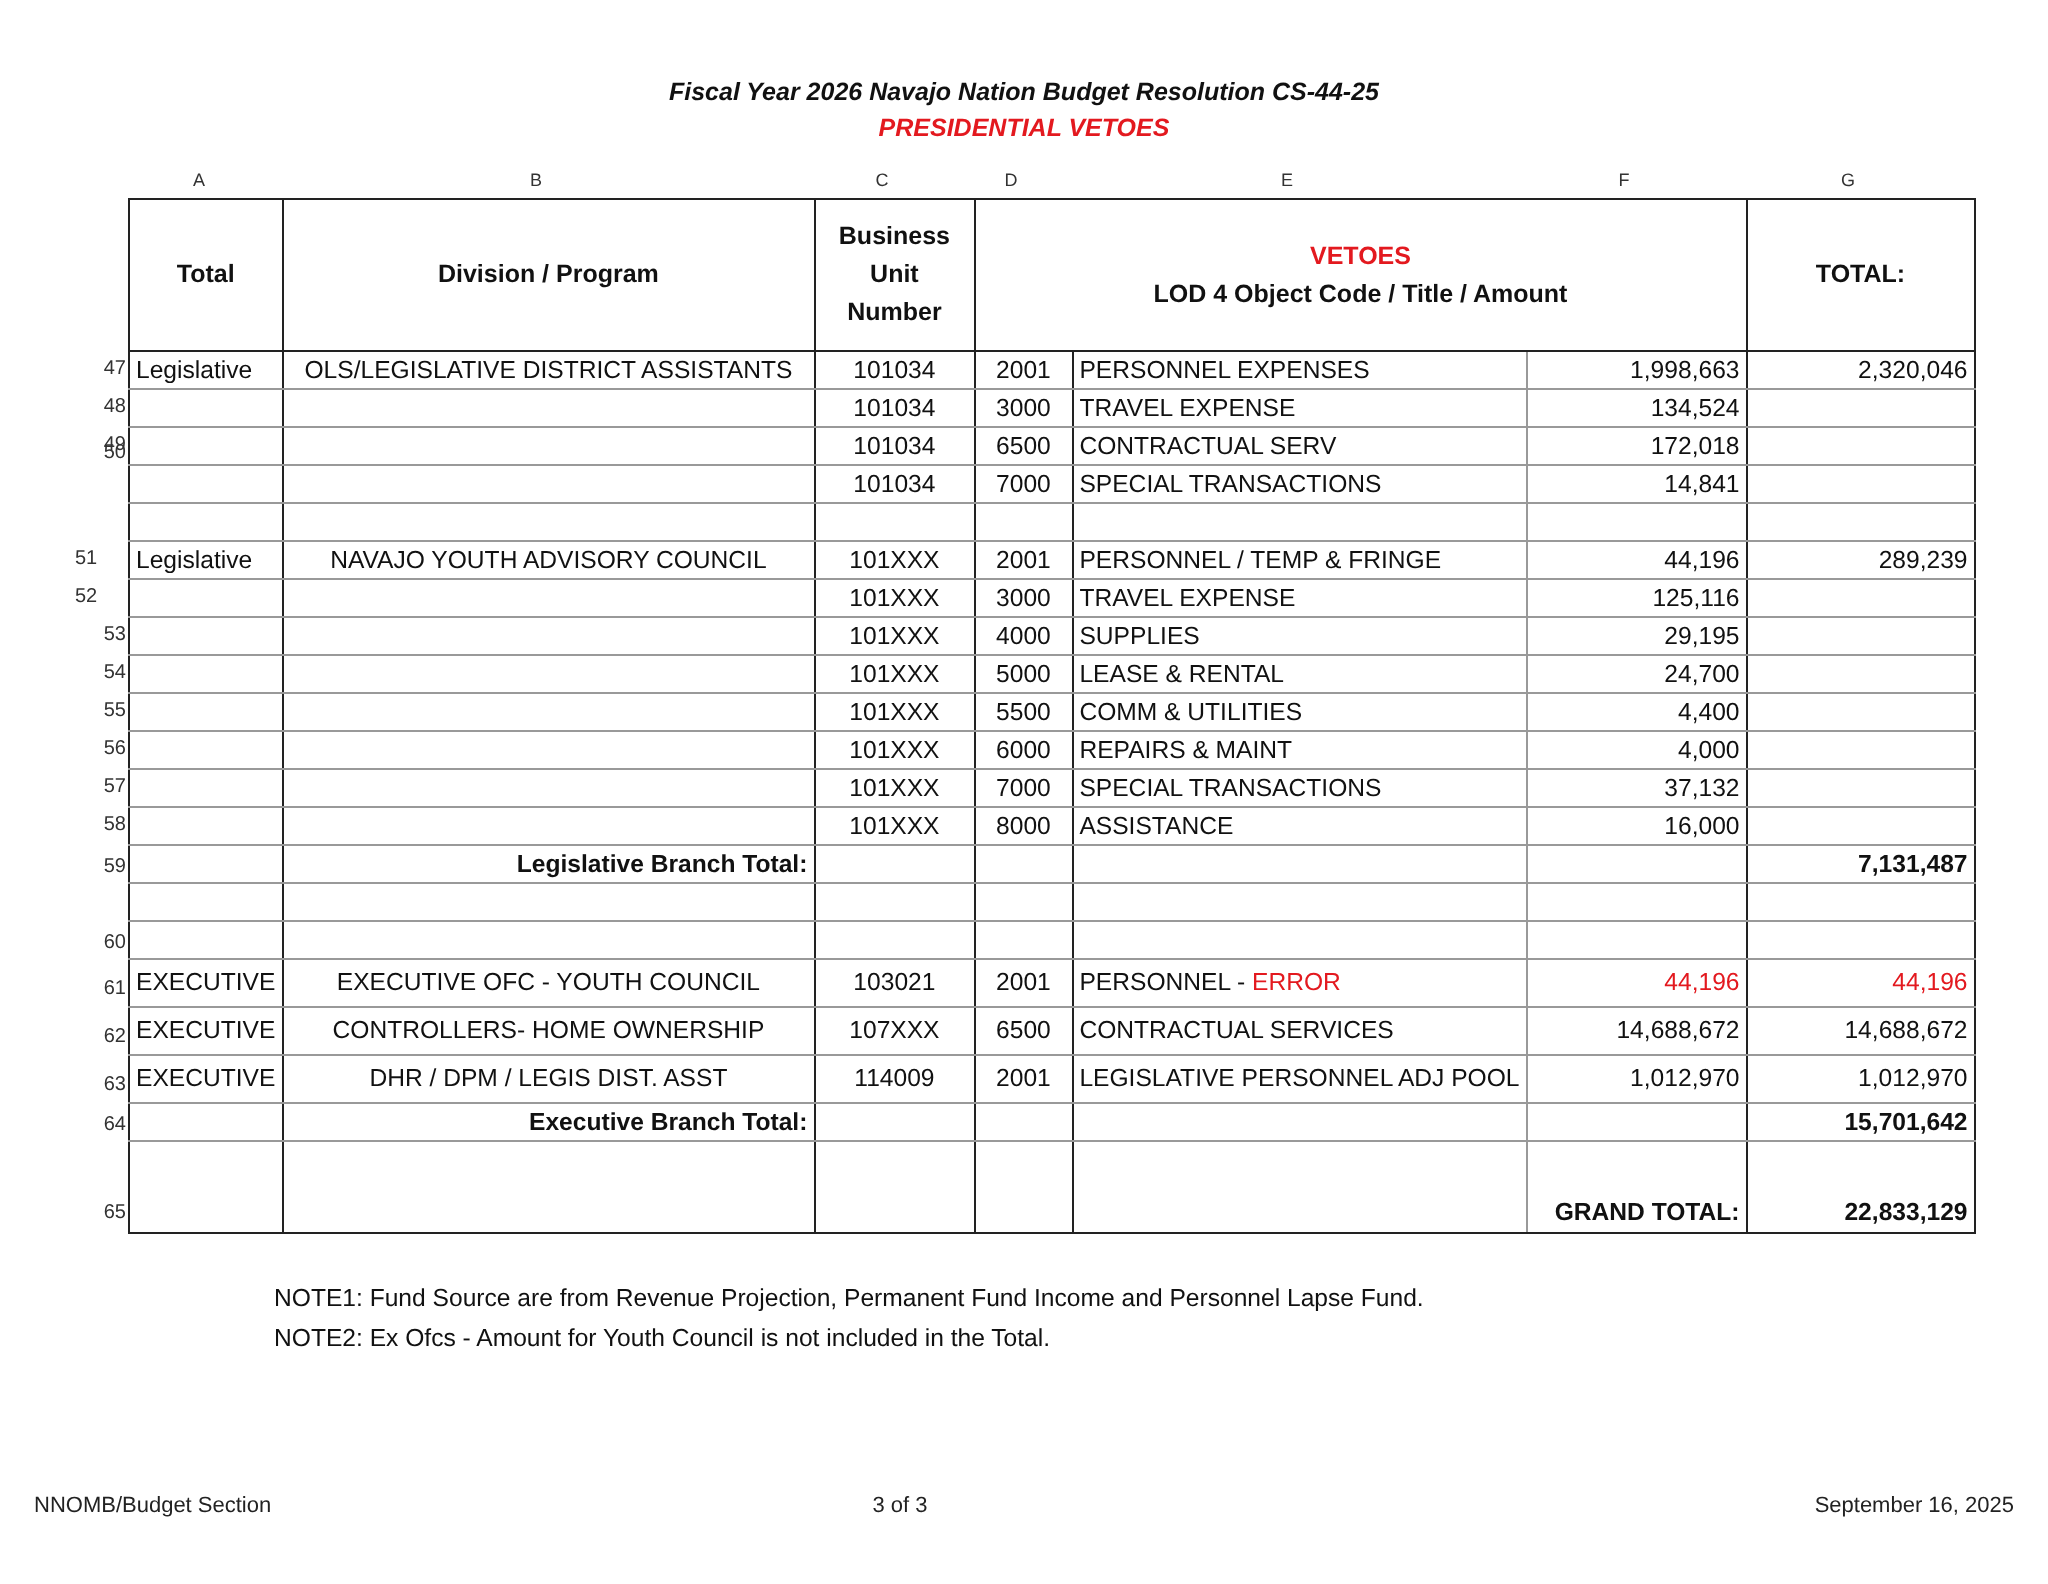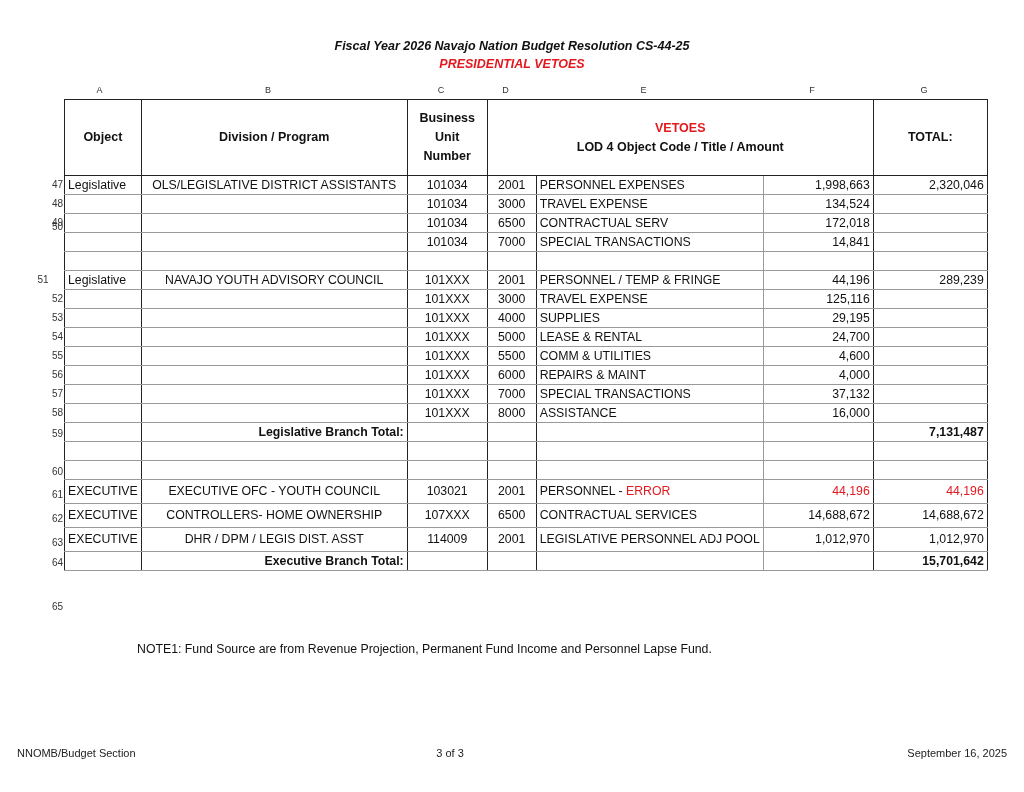--- a/index.html
+++ b/index.html
@@ -49,21 +49,21 @@
     <col style="width:71px">
       <col style="width:266px">
       <col style="width:80px">
       <col style="width:49px">
     <col style="width:227px">
       <col style="width:110px">
       <col style="width:114px">
   </colgroup>
   <tbody id="tbody">
     <tr>
-      <td class="head">Object</td>
+      <td class="head">Total</td>
       <td class="head">Division / Program</td>
       <td class="head">
         <div>Business</div>
         <div>Unit</div>
         <div>Number</div>
       </td>
       <td class="head" colspan="3">
         <div class="red">VETOES</div>
         <div>LOD 4 Object Code / Title / Amount</div>
       </td>
@@ -149,21 +149,21 @@
         <td class=""><span>LEASE &amp; RENTAL</span></td>
         <td class="vb r">24,700</td>
         <td class="vb r"></td>
       </tr>
       <tr class="">
         <td class="vb"></td>
         <td class="vb c"></td>
         <td class="vb c">101XXX</td>
         <td class="vb c">5500</td>
         <td class=""><span>COMM &amp; UTILITIES</span></td>
-        <td class="vb r">4,600</td>
+        <td class="vb r">4,400</td>
         <td class="vb r"></td>
       </tr>
       <tr class="">
         <td class="vb"></td>
         <td class="vb c"></td>
         <td class="vb c">101XXX</td>
         <td class="vb c">6000</td>
         <td class=""><span>REPAIRS &amp; MAINT</span></td>
         <td class="vb r">4,000</td>
         <td class="vb r"></td>
@@ -242,44 +242,54 @@
       </tr>
       <tr class="">
         <td class="vb"></td>
         <td class="vb r b">Executive Branch Total:</td>
         <td class="vb"></td>
         <td class="vb"></td>
         <td class=""></td>
         <td class="vb"></td>
         <td class="vb r b">15,701,642</td>
       </tr>
+      <tr class="grand strong">
+        <td class="vb"></td>
+        <td class="vb"></td>
+        <td class="vb"></td>
+        <td class="vb"></td>
+        <td class=""></td>
+        <td class="vb r b">GRAND TOTAL:</td>
+        <td class="vb r b">22,833,129</td>
+      </tr>
     </tbody>
 </table>
 
 <div class="rownums" id="rownums">
     <div class="rn" style="top: 179px;">47</div>
     <div class="rn" style="top: 198px;">48</div>
     <div class="rn" style="top: 217px;">49</div>
     <div class="rn" style="top: 221px;">50</div>
     <div class="rn" style="top: 274px; text-align: center;">51</div>
-    <div class="rn" style="top: 293px;">52</div>
+    <div class="rn" style="top: 293px; text-align: center;">52</div>
     <div class="rn" style="top: 312px;">53</div>
     <div class="rn" style="top: 331px;">54</div>
     <div class="rn" style="top: 350px;">55</div>
     <div class="rn" style="top: 369px;">56</div>
     <div class="rn" style="top: 388px;">57</div>
     <div class="rn" style="top: 407px;">58</div>
     <div class="rn" style="top: 428px;">59</div>
     <div class="rn" style="top: 466px;">60</div>
     <div class="rn" style="top: 489px;">61</div>
     <div class="rn" style="top: 513px;">62</div>
     <div class="rn" style="top: 537px;">63</div>
     <div class="rn" style="top: 557px;">64</div>
     <div class="rn" style="top: 601px;">65</div>
   </div>
 
 <div class="notes">
   <div>NOTE1:  Fund Source are from Revenue Projection, Permanent Fund Income and Personnel Lapse Fund.</div>
+  <div>NOTE2:  Ex Ofcs - Amount for Youth Council  is not included in the Total.</div>
 </div>
 
 <div class="footer" style="left:17px">NNOMB/Budget Section</div>
 <div class="footer" style="left:0;width:900px;text-align:center">3 of 3</div>
 <div class="footer" style="right:17px">September 16, 2025</div>
 
 </body></html>

